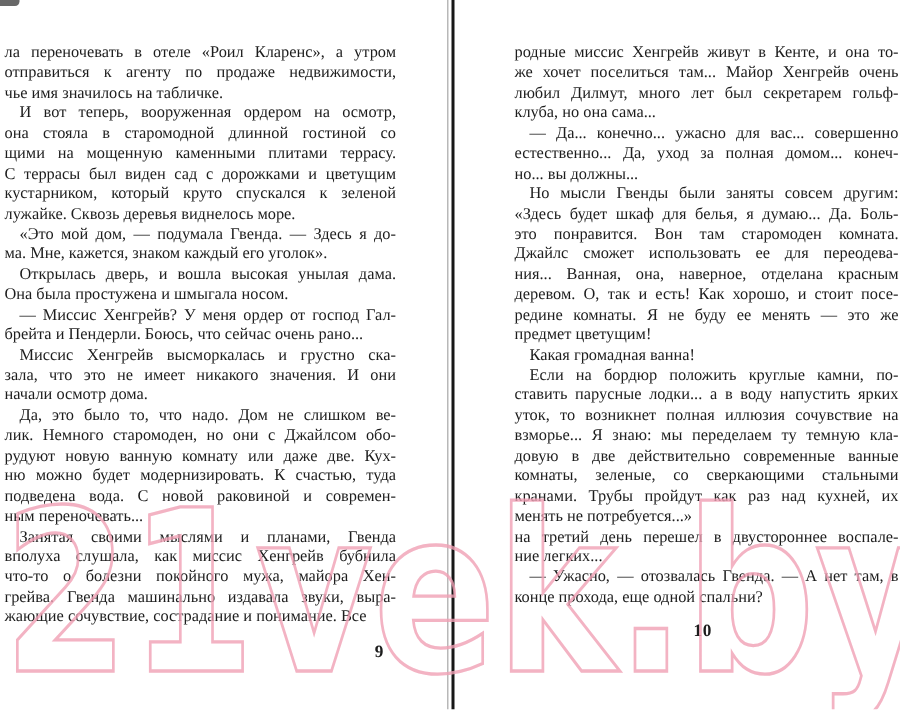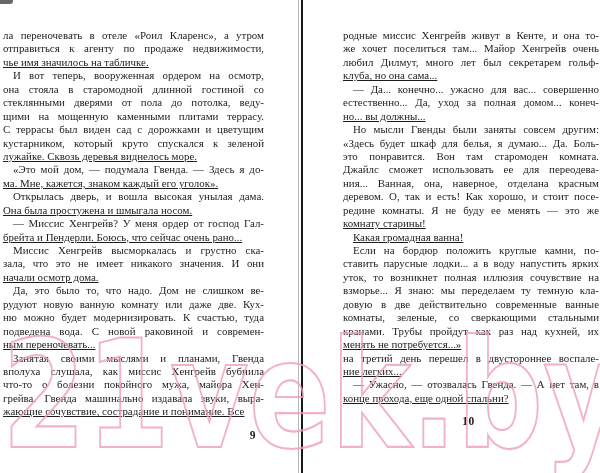--- a/index.html
+++ b/index.html
@@ -20,21 +20,21 @@
   .line {
     font-size: 10.9px;
     line-height: 13.45px;
     height: 13.45px;
     text-align: justify;
     text-align-last: justify;
     overflow: visible;
     white-space: normal;
   }
   .line.ind { text-indent: 10px; }
-  .line.end { text-align-last: left; text-decoration: underline; }
+  .line.end { text-align-last: left; }
 
   .pagenum {
     margin-top: 10px;
     font-size: 11.5px;
     font-weight: bold;
     letter-spacing: 0.5px;
   }
   .pagenum.num-right { text-align: right; padding-right: 8px; }
   .pagenum.num-left  { text-align: center; margin-left: -5px; }
 
@@ -78,35 +78,35 @@
 
   <div class="scan-smudge"></div>
 
   <div class="page left">
     <div>
         <div class="line">ла переночевать в отеле «Роил Кларенс», а утром</div>
         <div class="line">отправиться к агенту по продаже недвижимости,</div>
         <div class="line end">чье имя значилось на табличке.</div>
         <div class="line ind">И вот теперь, вооруженная ордером на осмотр,</div>
         <div class="line">она стояла в старомодной длинной гостиной со</div>
-        <div class="line">стеклянными дверями от пола до потолка, веду-</div>
         <div class="line">щими на мощенную каменными плитами террасу.</div>
         <div class="line">С террасы был виден сад с дорожками и цветущим</div>
         <div class="line">кустарником, который круто спускался к зеленой</div>
         <div class="line end">лужайке. Сквозь деревья виднелось море.</div>
         <div class="line ind">«Это мой дом, — подумала Гвенда. — Здесь я до-</div>
         <div class="line end">ма. Мне, кажется, знаком каждый его уголок».</div>
         <div class="line ind">Открылась дверь, и вошла высокая унылая дама.</div>
         <div class="line end">Она была простужена и шмыгала носом.</div>
         <div class="line ind">— Миссис Хенгрейв? У меня ордер от господ Гал-</div>
         <div class="line end">брейта и Пендерли. Боюсь, что сейчас очень рано...</div>
         <div class="line ind">Миссис Хенгрейв высморкалась и грустно ска-</div>
         <div class="line">зала, что это не имеет никакого значения. И они</div>
         <div class="line end">начали осмотр дома.</div>
         <div class="line ind">Да, это было то, что надо. Дом не слишком ве-</div>
+        <div class="line">лик. Немного старомоден, но они с Джайлсом обо-</div>
         <div class="line">рудуют новую ванную комнату или даже две. Кух-</div>
         <div class="line">ню можно будет модернизировать. К счастью, туда</div>
         <div class="line">подведена вода. С новой раковиной и современ-</div>
         <div class="line end">ным переночевать...</div>
         <div class="line ind">Занятая своими мыслями и планами, Гвенда</div>
         <div class="line">вполуха слушала, как миссис Хенгрейв бубнила</div>
         <div class="line">что-то о болезни покойного мужа, майора Хен-</div>
         <div class="line">грейва. Гвенда машинально издавала звуки, выра-</div>
         <div class="line end">жающие сочувствие, сострадание и понимание. Все</div>
       </div>
@@ -125,21 +125,21 @@
         <div class="line ind">— Да... конечно... ужасно для вас... совершенно</div>
         <div class="line">естественно... Да, уход за полная домом... конеч-</div>
         <div class="line end">но... вы должны...</div>
         <div class="line ind">Но мысли Гвенды были заняты совсем другим:</div>
         <div class="line">«Здесь будет шкаф для белья, я думаю... Да. Боль-</div>
         <div class="line">это понравится. Вон там старомоден комната.</div>
         <div class="line">Джайлс сможет использовать ее для переодева-</div>
         <div class="line">ния... Ванная, она, наверное, отделана красным</div>
         <div class="line">деревом. О, так и есть! Как хорошо, и стоит посе-</div>
         <div class="line">редине комнаты. Я не буду ее менять — это же</div>
-        <div class="line end">комнату старины!</div>
+        <div class="line end">предмет цветущим!</div>
         <div class="line ind end">Какая громадная ванна!</div>
         <div class="line ind">Если на бордюр положить круглые камни, по-</div>
         <div class="line">ставить парусные лодки... а в воду напустить ярких</div>
         <div class="line">уток, то возникнет полная иллюзия сочувствие на</div>
         <div class="line">взморье... Я знаю: мы переделаем ту темную кла-</div>
         <div class="line">довую в две действительно современные ванные</div>
         <div class="line">комнаты, зеленые, со сверкающими стальными</div>
         <div class="line">кранами. Трубы пройдут как раз над кухней, их</div>
         <div class="line end">менять не потребуется...»</div>
         <div class="line">на третий день перешел в двустороннее воспале-</div>

